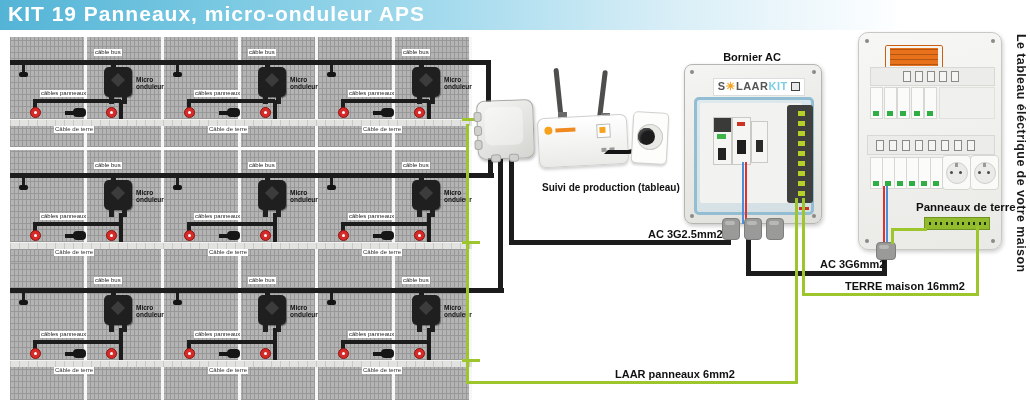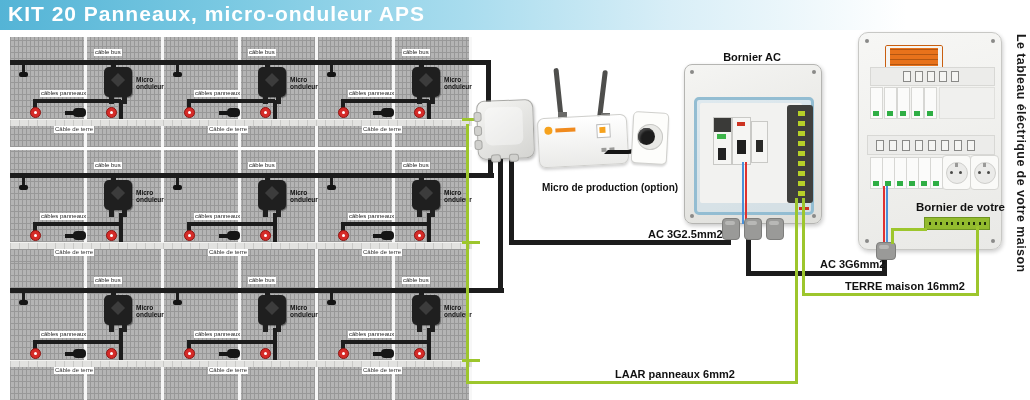--- a/index.html
+++ b/index.html
@@ -117,21 +117,21 @@
     box-sizing:border-box;}
   .bdot{position:absolute;top:4px;width:2px;height:3px;background:#20300a;}
 
   #sidecap{left:1004px;top:34px;width:24px;height:320px;writing-mode:vertical-rl;
     font-size:12.5px;font-weight:600;color:#1a1a1a;letter-spacing:.4px;}
 </style>
 </head>
 <body style="--earth-green: #9dc62d; --cable-black: #1c1c1c; --conn-red: #d62b28;">
 
 <div id="banner" class="abs">
-  <h1>KIT 20 Panneaux, micro-onduleur APS</h1>
+  <h1>KIT 19 Panneaux, micro-onduleur APS</h1>
 </div>
 
 <div id="array">
     <div class="band" style="top: 37px; height: 110px;">
       <div class="pan" style="top: 0px; height: 82px;"></div>
       <div class="rail" style="top: 82px;"></div>
       <div class="pan" style="top: 89px; height: 21px;"></div>
       <div class="busline" style="top: 23px;"></div>
       <div class="earthtab" style="top: 81px;"></div>
   <div class="pair" style="left: 0px; height: 102px;">
@@ -360,28 +360,29 @@
   <div style="left:58px;top:8px;width:12px;height:12px;border:1px solid #bbb;background:#fff"></div>
   <div style="left:61px;top:11px;width:6px;height:6px;background:#f6a21d"></div>
   <div style="left:62px;top:32px;width:5px;height:4px;background:#9a9a98"></div>
   <div style="left:70px;top:32px;width:5px;height:4px;background:#9a9a98"></div>
 </div>
 <div id="moncable" class="abs"></div>
 <div id="outlet" class="abs">
   <div class="ring"></div>
 </div>
 <div id="plug" class="abs"></div>
-<div class="lbl" style="left:542px;top:182px;width:130px;text-align:center;font-size:10px">Micro de production (option)</div>
+<div class="lbl" style="left:542px;top:182px;width:130px;text-align:center;font-size:10px">Suivi de production (tableau)</div>
 
 <div class="lbl" style="left:714px;top:51px;width:76px;text-align:center">Bornier AC</div>
 <div id="coffret" class="abs">
   <div class="screw" style="left:5px;top:5px"></div>
   <div class="screw" style="right:5px;top:5px"></div>
   <div class="screw" style="left:5px;bottom:5px"></div>
   <div class="screw" style="right:5px;bottom:5px"></div>
+  <div id="clogo"><span>S</span><span class="sun">☀</span><span>LAAR</span><span class="kit">KIT</span> <span class="sq"></span></div>
   <div id="cwindow"></div>
   <div id="cinner"></div>
   <div class="brk" style="left:28px;top:52px;width:17px;height:46px">
     <div style="position:absolute;left:0;top:0;width:100%;height:14px;background:#3a3a38"></div>
     <div style="position:absolute;left:3px;top:16px;width:9px;height:5px;background:#3db54a"></div>
     <div style="position:absolute;left:4px;top:30px;width:8px;height:12px;background:#222"></div>
   </div>
   <div class="brk" style="left:47px;top:52px;width:17px;height:46px">
     <div style="position:absolute;left:4px;top:4px;width:8px;height:4px;background:#cc3322"></div>
     <div style="position:absolute;left:4px;top:22px;width:9px;height:14px;background:#1e1e1e"></div>
@@ -465,21 +466,21 @@
       <div class="bdot" style="left: 20.5px;"></div>
       <div class="bdot" style="left: 26px;"></div>
       <div class="bdot" style="left: 31.5px;"></div>
       <div class="bdot" style="left: 37px;"></div>
       <div class="bdot" style="left: 42.5px;"></div>
       <div class="bdot" style="left: 48px;"></div>
       <div class="bdot" style="left: 53.5px;"></div>
       <div class="bdot" style="left: 59px;"></div>
     </div>
 </div>
-<div class="lbl" style="left:916px;top:201px;font-size:11.5px">Bornier de votre</div>
+<div class="lbl" style="left:916px;top:201px;font-size:11.5px">Panneaux de terre</div>
 <div class="rbwire" style="left:883px;top:186px;width:2px;height:60px;background:#e03030"></div>
 <div class="rbwire" style="left:886px;top:186px;width:2px;height:60px;background:#4a90d9"></div>
 <div class="gland" style="left:876px;top:242px;width:18px;height:16px"></div>
 
 <div class="gwire" style="left:466px;top:124px;width:3px;height:260px"></div>
 <div class="gwire" style="left:466px;top:381px;width:332px;height:3px"></div>
 <div class="gwire" style="left:795px;top:198px;width:3px;height:186px"></div>
 <div class="gwire" style="left:802px;top:198px;width:3px;height:98px"></div>
 <div class="gwire" style="left:802px;top:293px;width:177px;height:3px"></div>
 <div class="gwire" style="left:976px;top:226px;width:3px;height:70px"></div>

